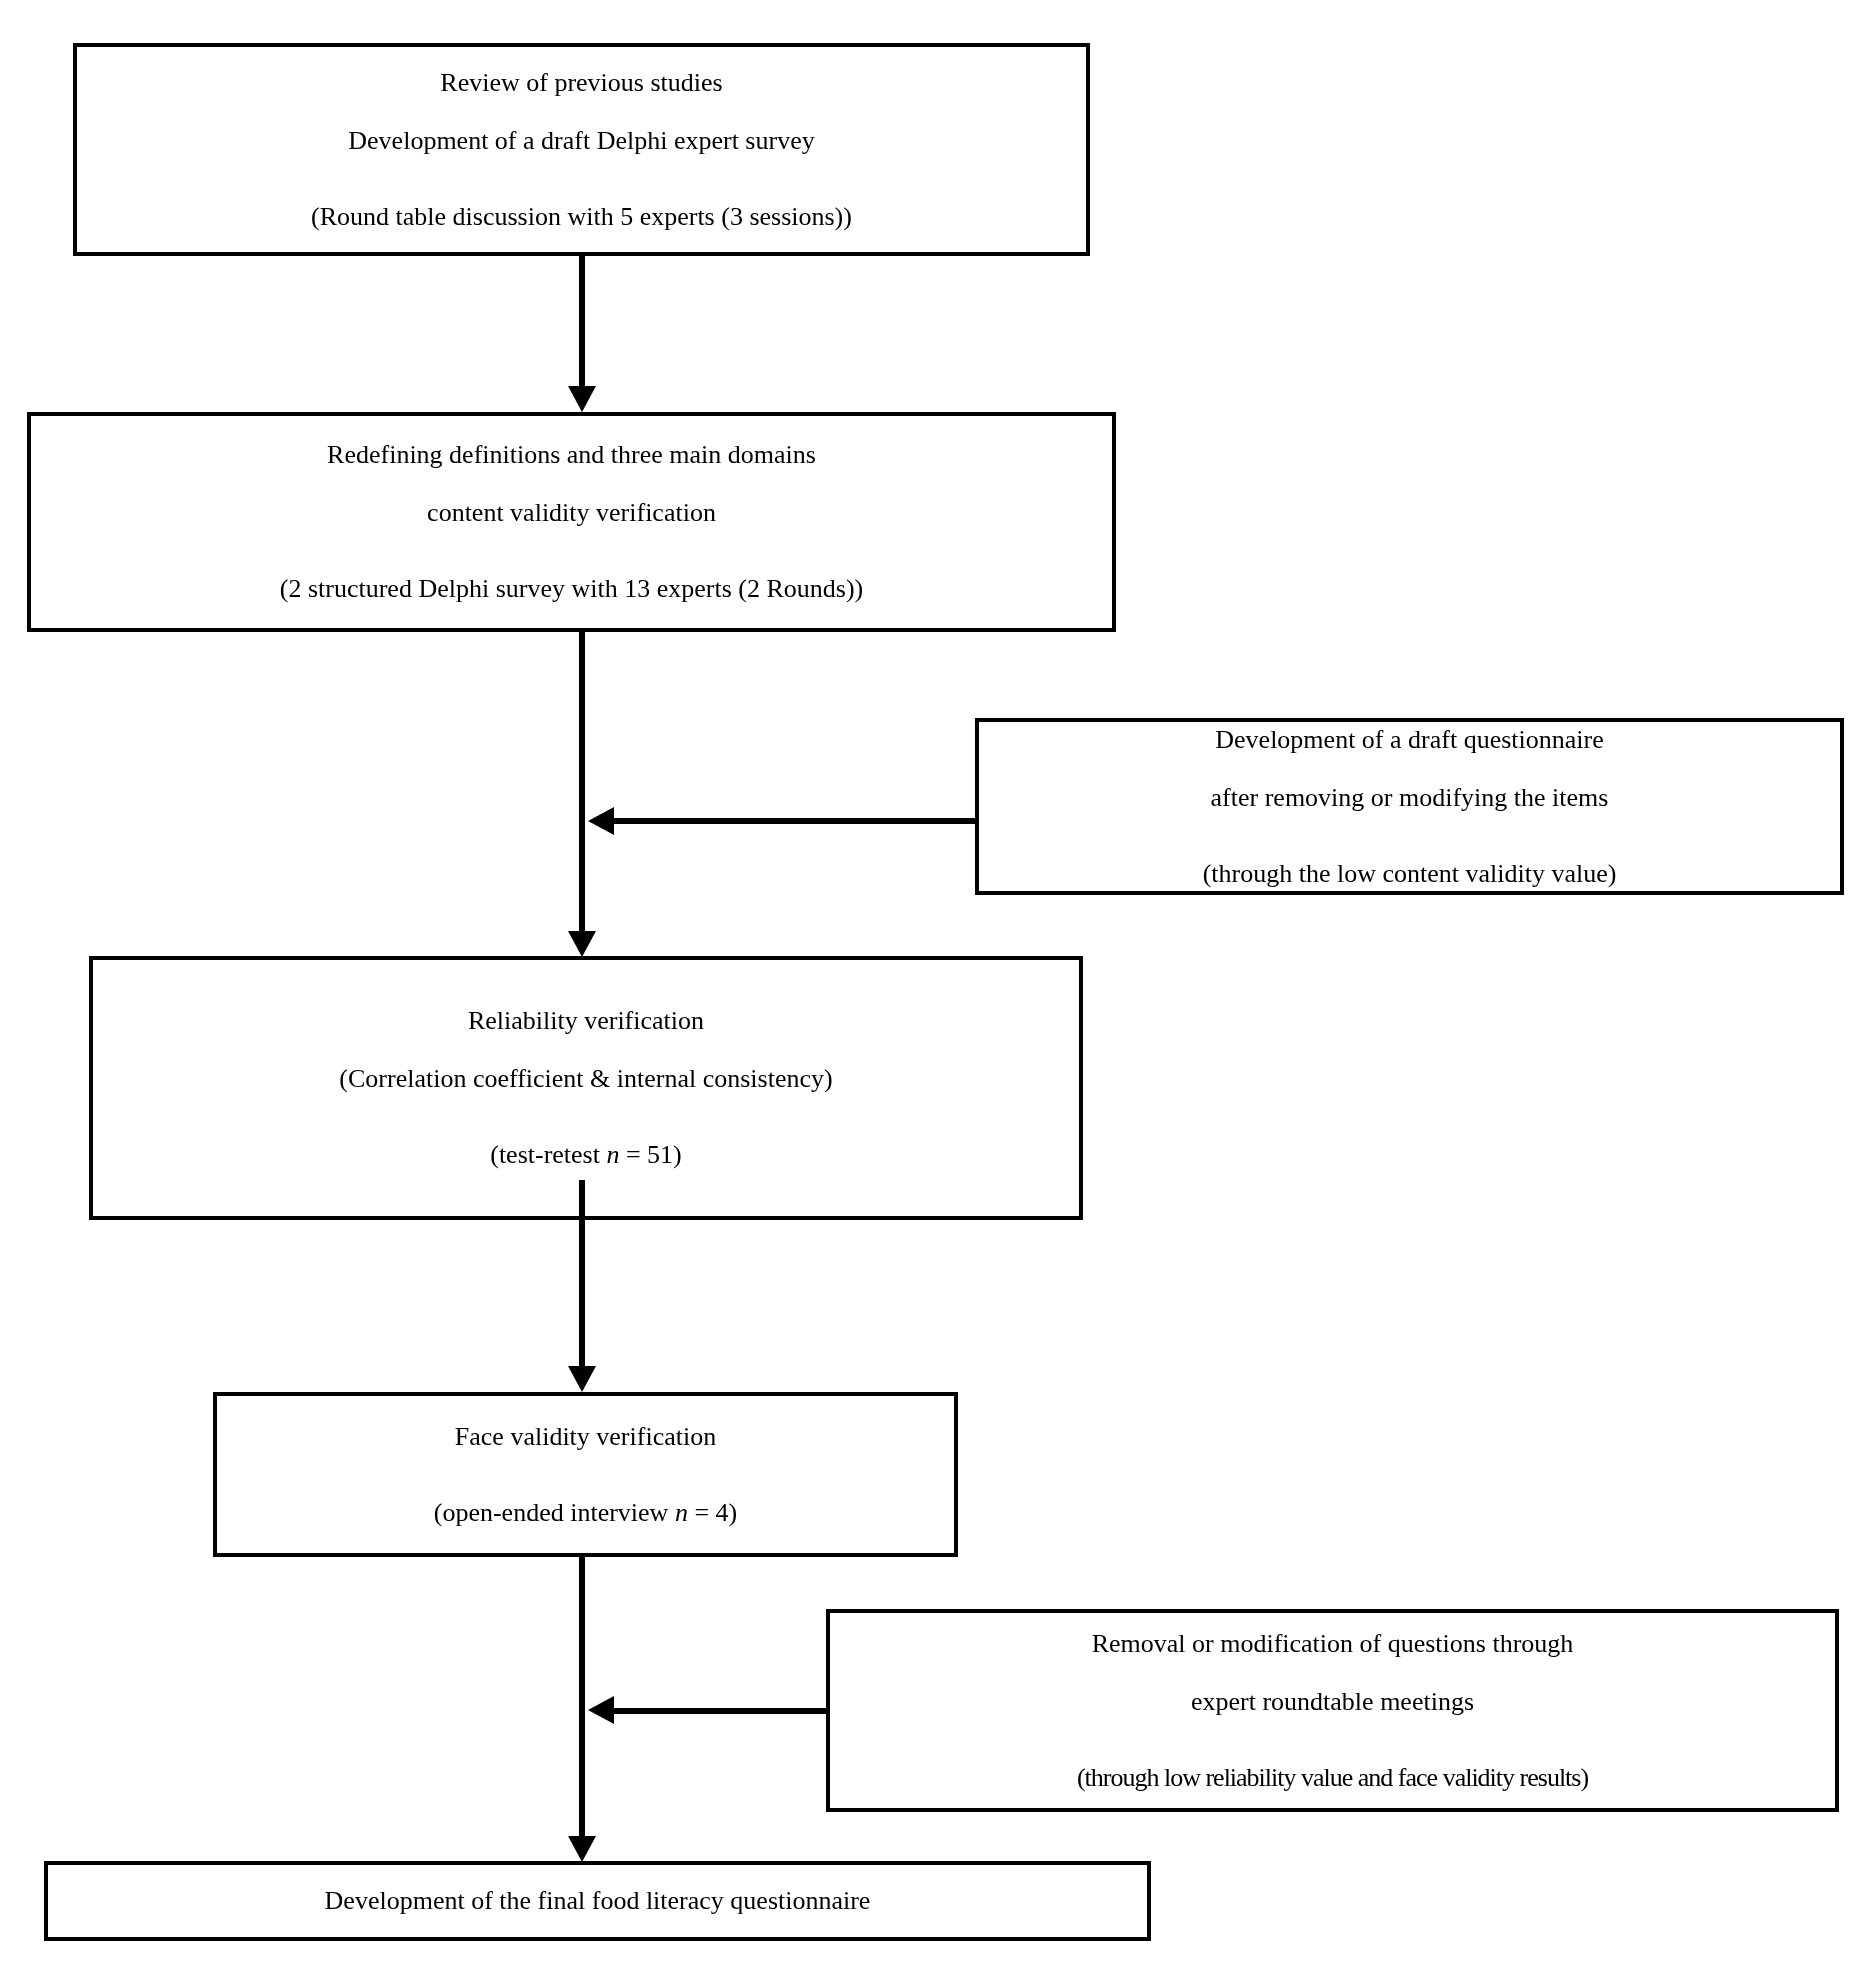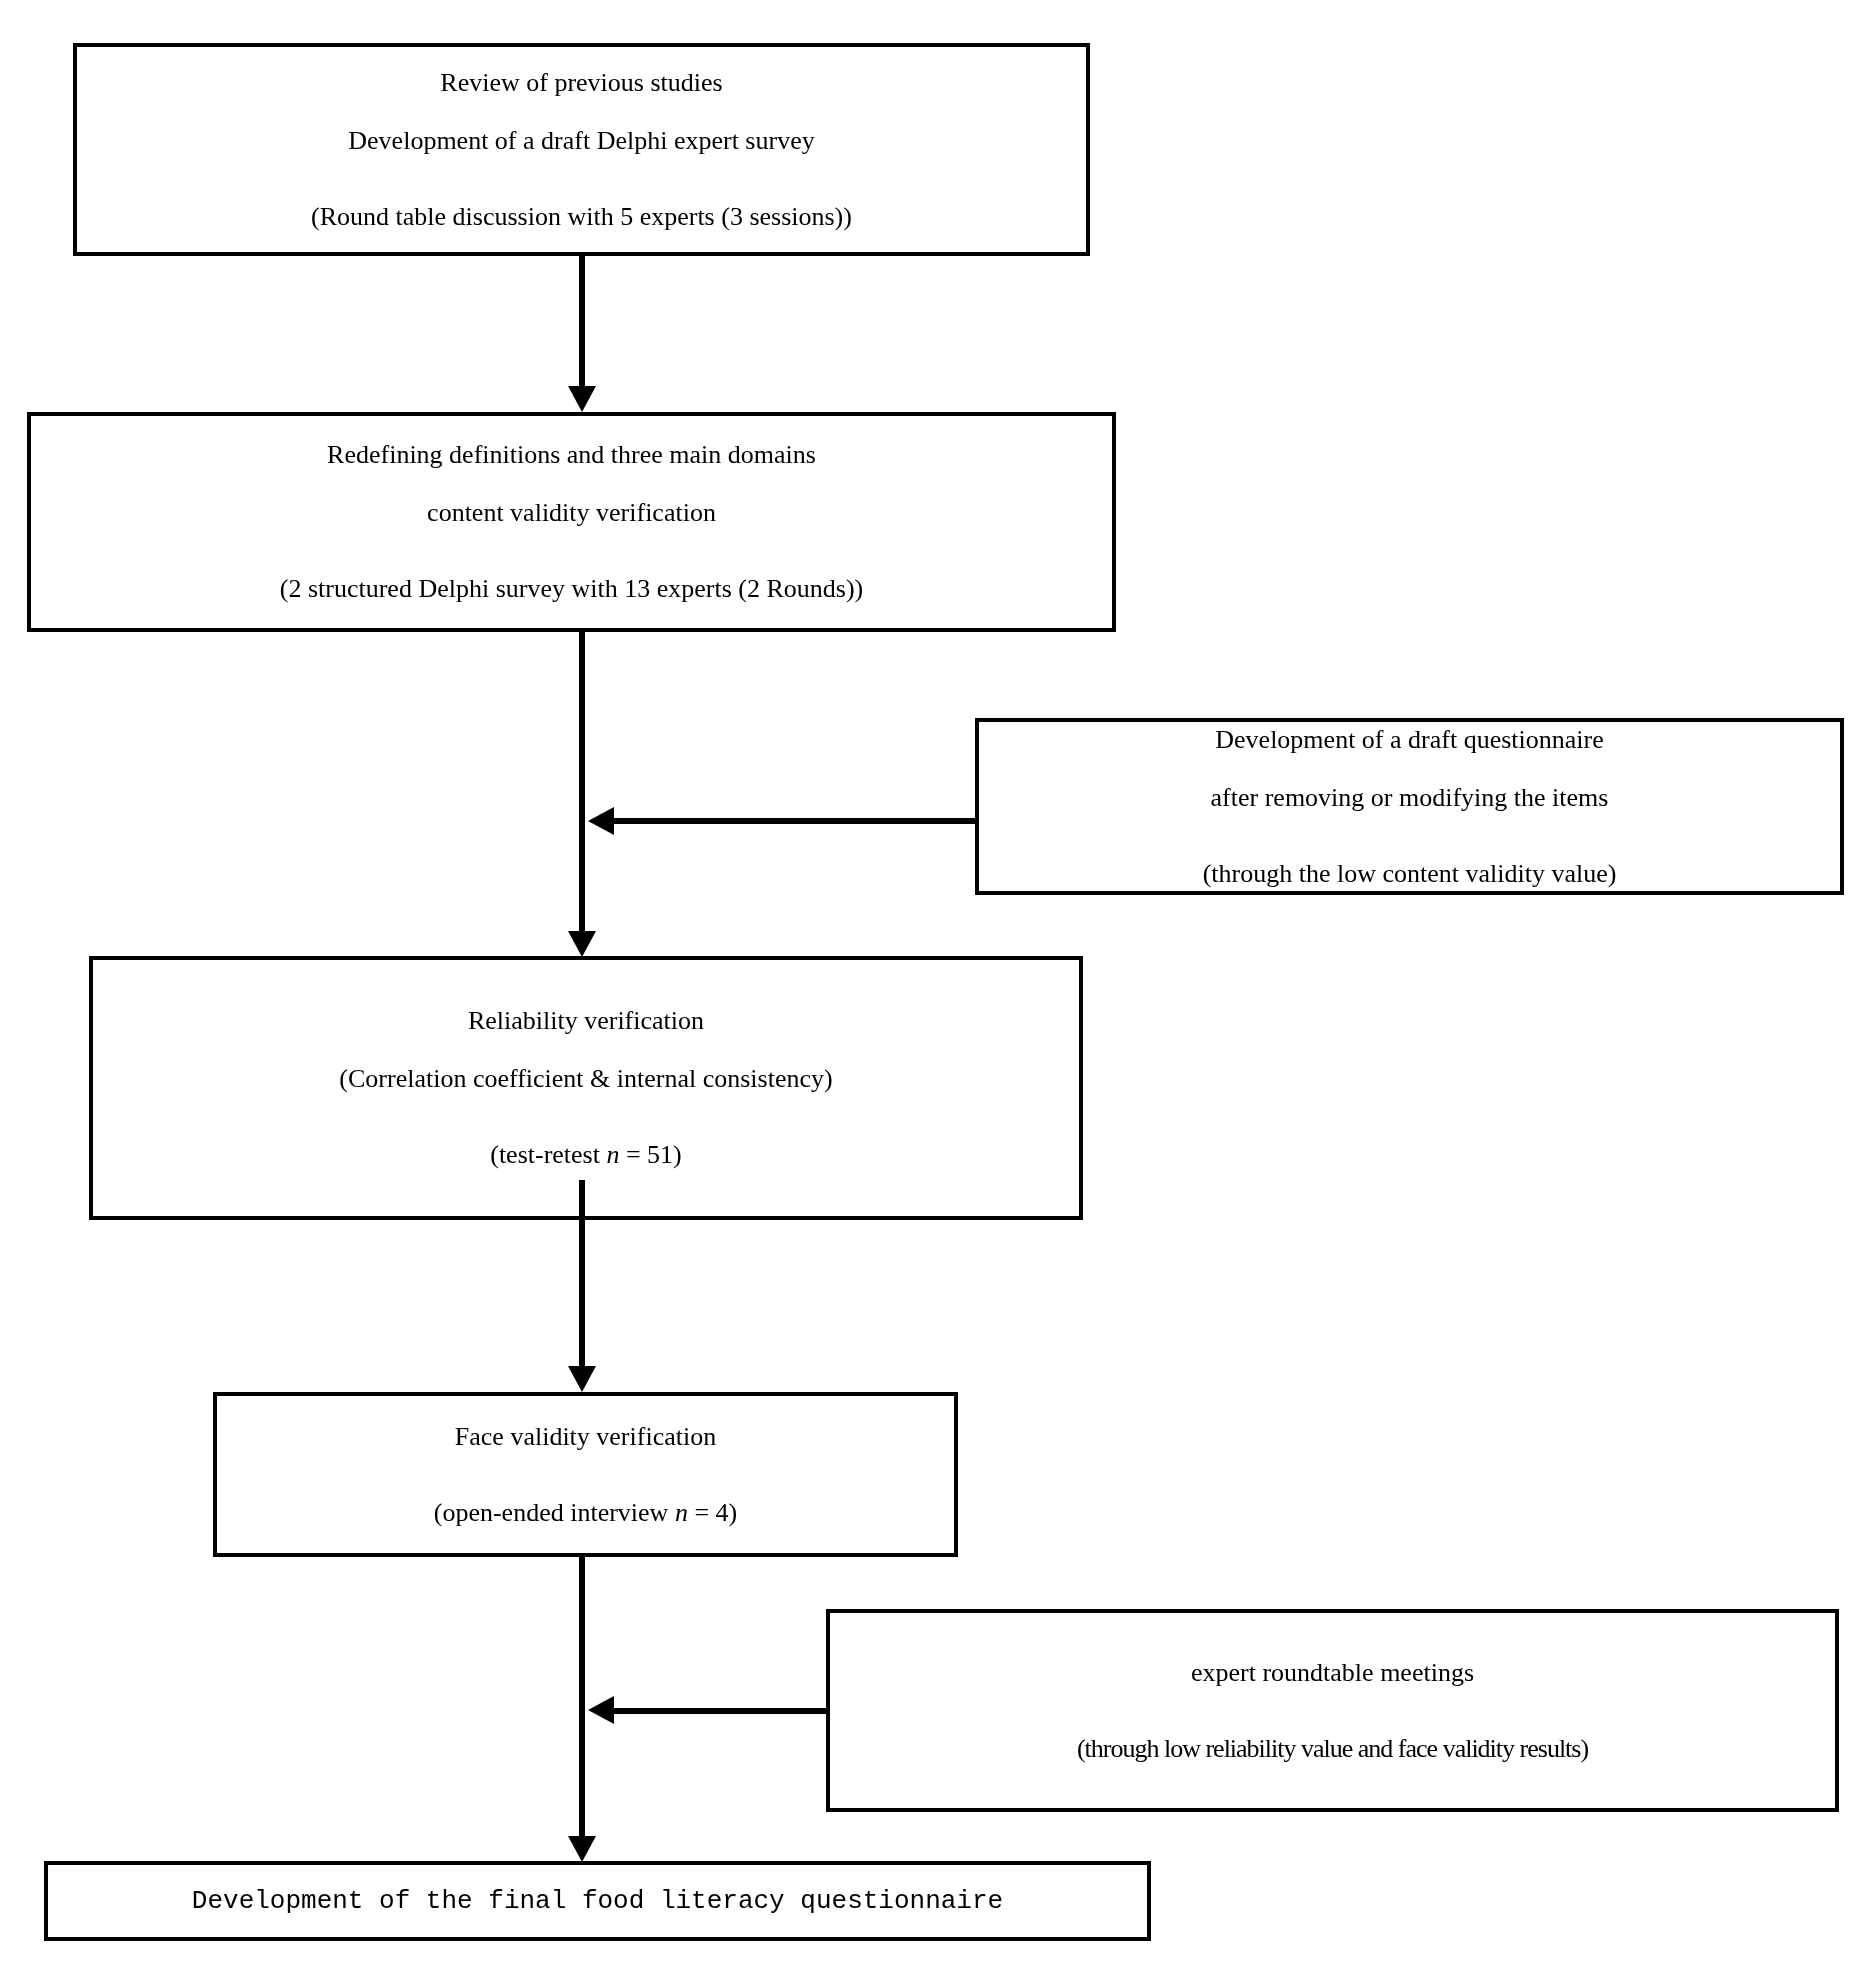--- a/index.html
+++ b/index.html
@@ -91,25 +91,26 @@
 
   <div class="box" style="left:213px;top:1392px;width:745px;height:165px;">
     <div class="line">Face validity verification</div>
     <div class="sub"><span>(open-ended interview </span><span class="it">n</span><span> = 4)</span></div>
   </div>
 
   <div class="shaft-v" style="left:579px;top:1557px;height:282px;"></div>
   <div class="head-down" style="left:568px;top:1836px;"></div>
 
   <div class="box" style="left:826px;top:1609px;width:1013px;height:203px;">
+    <div class="line">Removal or modification of questions through</div>
     <div class="line">expert roundtable meetings</div>
     <div class="sub fit">(through low reliability value and face validity results)</div>
   </div>
 
   <div class="shaft-h" style="left:612px;top:1708px;width:215px;"></div>
   <div class="head-left" style="left:588px;top:1696px;"></div>
 
-  <div class="box" style="left:44px;top:1861px;width:1107px;height:80px;font-family:Liberation Mono, monospace;">
+  <div class="box" style="left:44px;top:1861px;width:1107px;height:80px;">
     <div class="line">Development of the final food literacy questionnaire</div>
   </div>
 
 </div>
 
 
 </body></html>

